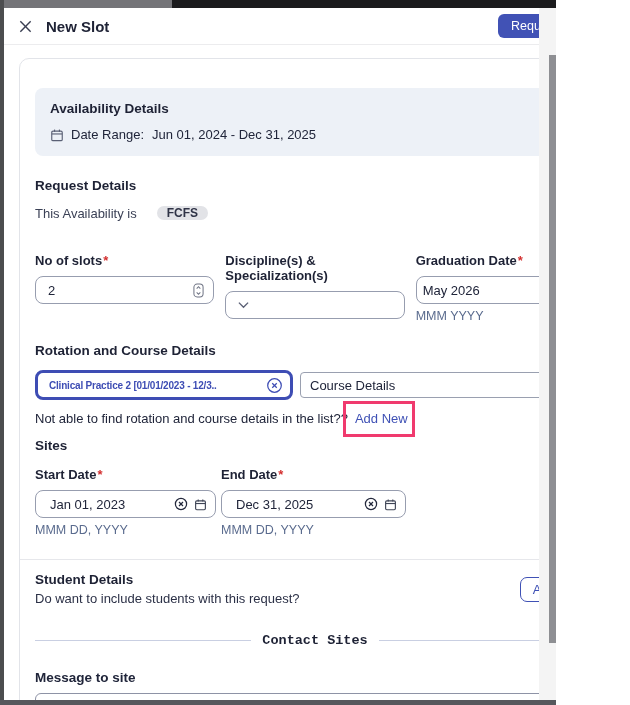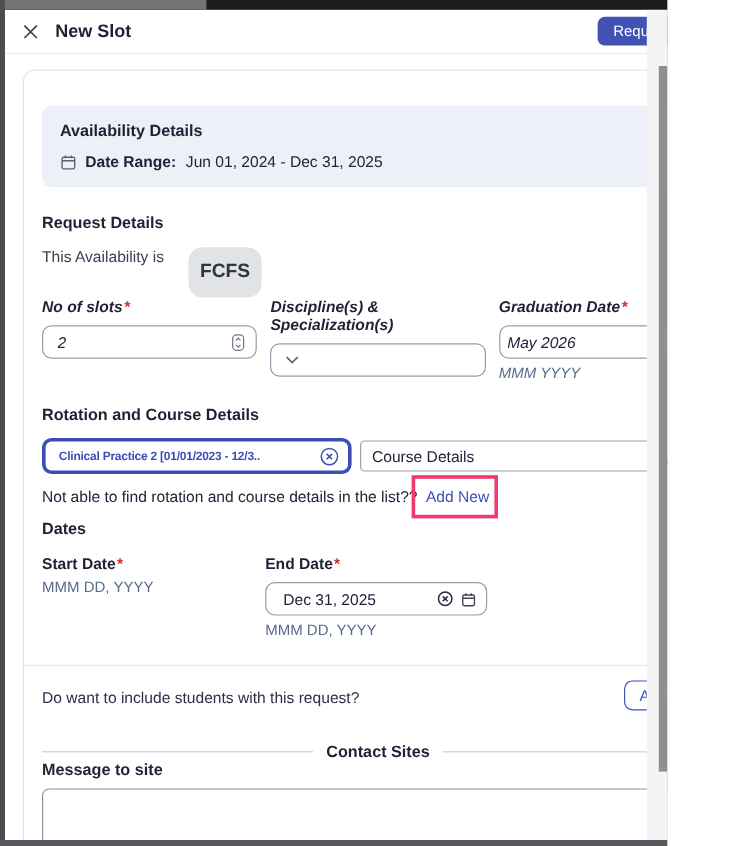--- a/index.html
+++ b/index.html
@@ -17,27 +17,27 @@
   .modal-header{display:flex;align-items:center;height:36px;padding:0 14px;border-bottom:1px solid #ececee;}
   .close-x{width:15px;height:15px;cursor:pointer;flex:none;}
   .modal-title{font-size:15px;font-weight:700;margin-left:13px;color:#1e2235;}
   .btn-primary{margin-left:auto;background:#4152b5;color:#fff;border:none;border-radius:6px;
     padding:5px 13px;font-size:12.5px;font-family:inherit;cursor:pointer;}
 
   .card{margin:13px 2px 0 15px;border:1px solid #e2e4e9;border-radius:10px;padding:15px 15px 40px;}
   .avail-box{background:#edf1f7;border-radius:8px;padding:13px 15px 14px;margin-top:14px;}
   .sec-title{font-size:13.5px;font-weight:700;color:#1e2235;}
   .avail-row{display:flex;align-items:center;margin-top:11px;gap:7px;}
-  .avail-row b{font-weight:700;}
+  .avail-row b{font-weight:400;}
   .avail-row .val{margin-left:1px;}
 
   .avail-line{margin-top:13px;color:#3b4156;display:flex;align-items:flex-start;gap:20px;}
-  .badge{background:#e2e3e7;border-radius:12px;padding:12px 10px;font-weight:600;font-size:16px;color:#2f3346;}
-
-  .fields-row{display:flex;gap:11px;margin-top:0;font-style:italic;}
+  .badge{background:#e2e3e7;border-radius:12px;padding:0 10px;font-weight:600;font-size:12px;color:#2f3346;}
+
+  .fields-row{display:flex;gap:11px;margin-top:32px;}
   .col{display:flex;flex-direction:column;}
   .lbl{font-weight:700;font-size:13px;color:#1e2235;}
   .req{color:#d32f2f;margin-left:1px;}
   .input{margin-top:8px;height:28px;border:1px solid #979daf;border-radius:8px;display:flex;
     align-items:center;padding:0 9px 0 12px;background:#fff;box-sizing:border-box;}
   .input .val{flex:1;white-space:nowrap;overflow:hidden;}
   .placeholder{color:#8d95ad;}
   .helper{margin-top:5px;font-size:12.5px;color:#5a6b8e;}
   .ind{padding-left:6px;}
 
@@ -67,23 +67,23 @@
 
   .hr-full{margin:22px -15px 0;border:none;border-top:1px solid #e6e7eb;}
   .student-row{display:flex;align-items:center;margin-top:12px;}
   .student-left{flex:1;}
   .student-q{margin-top:4px;color:#2c3147;}
   .btn-outline{border:1px solid #3f51b5;color:#3f51b5;background:#fff;border-radius:7px;
     padding:4px 12px;font-size:13px;font-family:inherit;cursor:pointer;}
 
   .center-divider{display:flex;align-items:center;gap:11px;margin-top:27px;}
   .center-divider .line{flex:1;height:1px;background:#c9cfe2;}
-  .center-divider .txt{font-weight:700;font-size:13.5px;color:#1e2235;}
-
-  .msg-label{font-weight:700;font-size:13.5px;}
+  .center-divider .txt{font-weight:700;font-size:13.5px;color:#1e2235;font-family:Liberation Mono, monospace;}
+
+  .msg-label{margin-top:22px;font-weight:700;font-size:13.5px;}
   .ta-wrap{position:relative;margin-top:8px;}
   textarea.msg{width:100%;height:78px;border:1px solid #8e93a6;border-radius:6px;resize:none;
     box-sizing:border-box;font-family:inherit;font-size:13px;padding:8px;display:block;outline:none;}
   svg{display:block;}
 </style>
 </head>
 <body>
 
 <div class="screen">
 
@@ -195,31 +195,45 @@
         </div>
       </div>
       <div class="notfound">
         <span>Not able to find rotation and course details in the list??</span>
         <span class="addnew-wrap">
           <a class="addnew">Add New</a>
           <span class="pink-box"></span>
         </span>
       </div>
 
-      <div class="sec-title" style="margin-top:12px">Dates</div>
+      <div class="sec-title" style="margin-top:12px">Sites</div>
       <div class="dates-labels">
         <div class="lbl dl1">
           <span>Start Date</span><span class="req">*</span>
         </div>
         <div class="lbl">
           <span>End Date</span><span class="req">*</span>
         </div>
       </div>
       <div class="date-inputs">
         <div class="date-field">
+          <div class="date-input">
+            <span class="val">Jan 01, 2023</span>
+            <svg width="14" height="14" viewBox="0 0 16 16">
+              <circle cx="8" cy="8" r="6.4" fill="none" stroke="#23283c" stroke-width="1.4"></circle>
+              <line x1="5.7" y1="5.7" x2="10.3" y2="10.3" stroke="#23283c" stroke-width="1.4"></line>
+              <line x1="10.3" y1="5.7" x2="5.7" y2="10.3" stroke="#23283c" stroke-width="1.4"></line>
+            </svg>
+            <svg width="13" height="13" viewBox="0 0 16 16">
+              <rect x="2" y="3.5" width="12" height="11" rx="1.5" fill="none" stroke="#3f4556" stroke-width="1.4"></rect>
+              <line x1="2" y1="6.8" x2="14" y2="6.8" stroke="#3f4556" stroke-width="1.4"></line>
+              <line x1="5.2" y1="1.8" x2="5.2" y2="4.4" stroke="#3f4556" stroke-width="1.4"></line>
+              <line x1="10.8" y1="1.8" x2="10.8" y2="4.4" stroke="#3f4556" stroke-width="1.4"></line>
+            </svg>
+          </div>
           <div class="helper">MMM DD, YYYY</div>
         </div>
         <div class="date-field end">
           <div class="date-input">
             <span class="val">Dec 31, 2025</span>
             <svg width="14" height="14" viewBox="0 0 16 16">
               <circle cx="8" cy="8" r="6.4" fill="none" stroke="#23283c" stroke-width="1.4"></circle>
               <line x1="5.7" y1="5.7" x2="10.3" y2="10.3" stroke="#23283c" stroke-width="1.4"></line>
               <line x1="10.3" y1="5.7" x2="5.7" y2="10.3" stroke="#23283c" stroke-width="1.4"></line>
             </svg>
@@ -231,20 +245,21 @@
             </svg>
           </div>
           <div class="helper">MMM DD, YYYY</div>
         </div>
       </div>
 
       <hr class="hr-full">
 
       <div class="student-row">
         <div class="student-left">
+          <div class="sec-title">Student Details</div>
           <div class="student-q">Do want to include students with this request?</div>
         </div>
         <button class="btn-outline">Add/Edit</button>
       </div>
 
       <div class="center-divider">
         <div class="line"></div>
         <div class="txt">Contact Sites</div>
         <div class="line"></div>
       </div>

